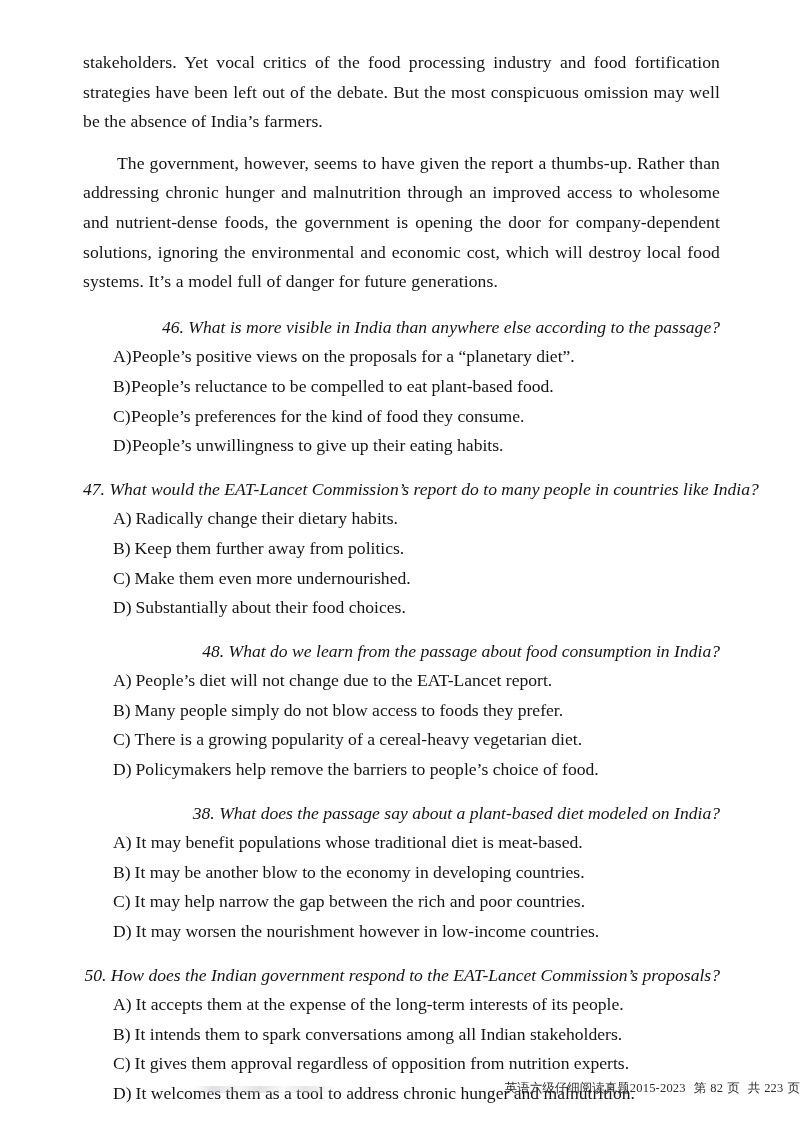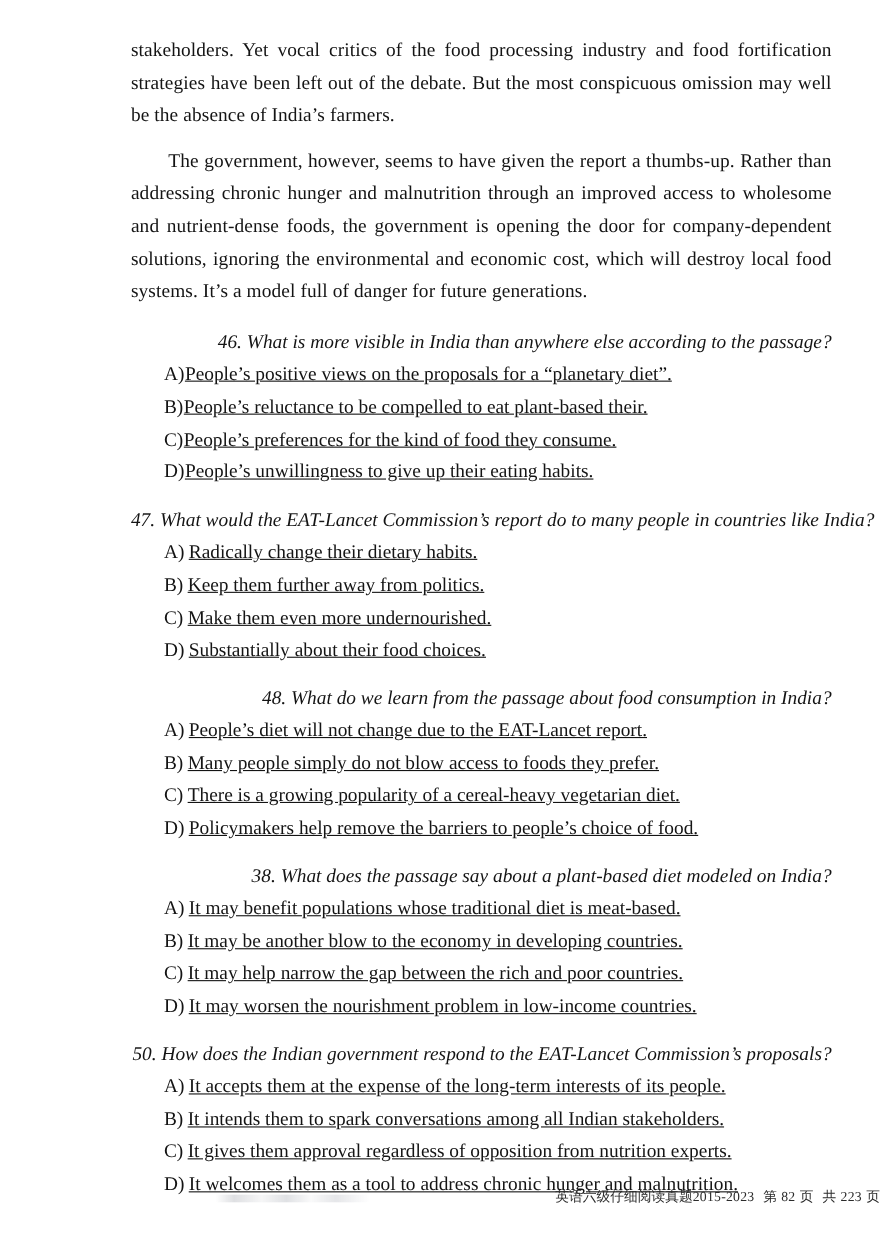--- a/index.html
+++ b/index.html
@@ -22,23 +22,22 @@
     top: 0;
     width: 800px;
     height: 1132px;
     background: #ffffff;
   }
 
   
   #content {
     position: absolute;
     left: 83px;
-    top: 31px;
+    top: 48px;
     width: 637px;
-    margin-left: 36px;
   }
 
   .para {
     text-align: justify;
     text-justify: inter-word;
     font-size: 17.6px;
     line-height: 29.6px;
     margin: 0 0 0 0;
     color: #141414;
     letter-spacing: 0.1px;
@@ -70,21 +69,20 @@
     margin: 0;
     padding: 0;
     list-style: none;
   }
   .opt {
     font-size: 17.6px;
     line-height: 29.6px;
     color: #141414;
     padding-left: 30px;
     white-space: nowrap;
-    text-decoration: underline;
   }
   .opt .lbl {
     display: inline-block;
   }
   
   .opts.tight .opt .lbl {
     margin-right: 0.5px;
   }
   .opts.loose .opt .lbl {
     margin-right: 4px;
@@ -138,21 +136,21 @@
     <div class="gap-after-para1"></div>
 
     <p class="para indent">The government, however, seems to have given the report a thumbs-up. Rather than addressing chronic hunger and malnutrition through an improved access to wholesome and nutrient-dense foods, the government is opening the door for company-dependent solutions, ignoring the environmental and economic cost, which will destroy local food systems. It’s a model full of danger for future generations.</p>
 
     <div class="gap-after-para2"></div>
 
     <div class="qblock">
       <div class="qtext">46. What is more visible in India than anywhere else according to the passage?</div>
       <ul class="opts tight">
         <li class="opt"><span class="lbl">A)</span><span class="txt">People’s positive views on the proposals for a “planetary diet”.</span></li>
-        <li class="opt"><span class="lbl">B)</span><span class="txt">People’s reluctance to be compelled to eat plant-based their.</span></li>
+        <li class="opt"><span class="lbl">B)</span><span class="txt">People’s reluctance to be compelled to eat plant-based food.</span></li>
         <li class="opt"><span class="lbl">C)</span><span class="txt">People’s preferences for the kind of food they consume.</span></li>
         <li class="opt"><span class="lbl">D)</span><span class="txt">People’s unwillingness to give up their eating habits.</span></li>
       </ul>
     </div>
 
     <div class="qblock">
       <div class="qtext">47. What would the EAT-Lancet Commission’s report do to many people in countries like India?</div>
       <ul class="opts loose">
         <li class="opt"><span class="lbl">A)</span><span class="txt">Radically change their dietary habits.</span></li>
         <li class="opt"><span class="lbl">B)</span><span class="txt">Keep them further away from politics.</span></li>
@@ -170,21 +168,21 @@
         <li class="opt"><span class="lbl">D)</span><span class="txt">Policymakers help remove the barriers to people’s choice of food.</span></li>
       </ul>
     </div>
 
     <div class="qblock">
       <div class="qtext">38. What does the passage say about a plant-based diet modeled on India?</div>
       <ul class="opts loose">
         <li class="opt"><span class="lbl">A)</span><span class="txt">It may benefit populations whose traditional diet is meat-based.</span></li>
         <li class="opt"><span class="lbl">B)</span><span class="txt">It may be another blow to the economy in developing countries.</span></li>
         <li class="opt"><span class="lbl">C)</span><span class="txt">It may help narrow the gap between the rich and poor countries.</span></li>
-        <li class="opt"><span class="lbl">D)</span><span class="txt">It may worsen the nourishment problem in low-income countries.</span></li>
+        <li class="opt"><span class="lbl">D)</span><span class="txt">It may worsen the nourishment however in low-income countries.</span></li>
       </ul>
     </div>
 
     <div class="qblock">
       <div class="qtext">50. How does the Indian government respond to the EAT-Lancet Commission’s proposals?</div>
       <ul class="opts loose">
         <li class="opt"><span class="lbl">A)</span><span class="txt">It accepts them at the expense of the long-term interests of its people.</span></li>
         <li class="opt"><span class="lbl">B)</span><span class="txt">It intends them to spark conversations among all Indian stakeholders.</span></li>
         <li class="opt"><span class="lbl">C)</span><span class="txt">It gives them approval regardless of opposition from nutrition experts.</span></li>
         <li class="opt"><span class="lbl">D)</span><span class="txt">It welcomes them as a tool to address chronic hunger and malnutrition.</span></li>

